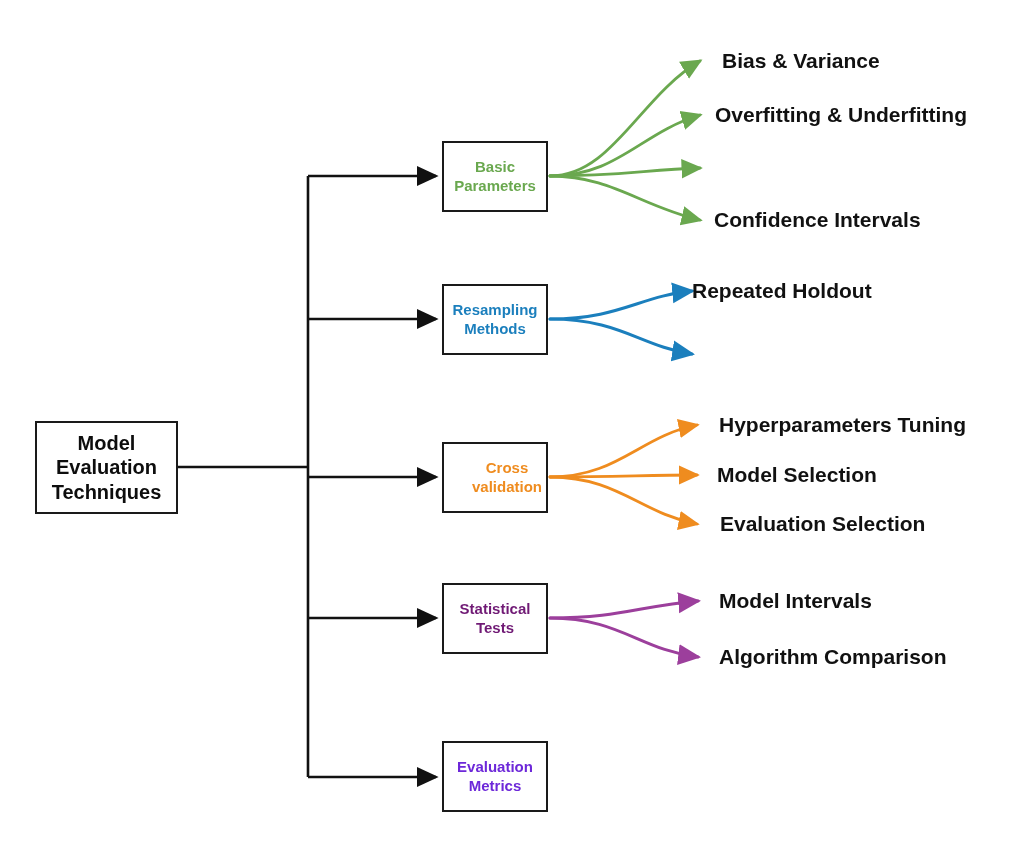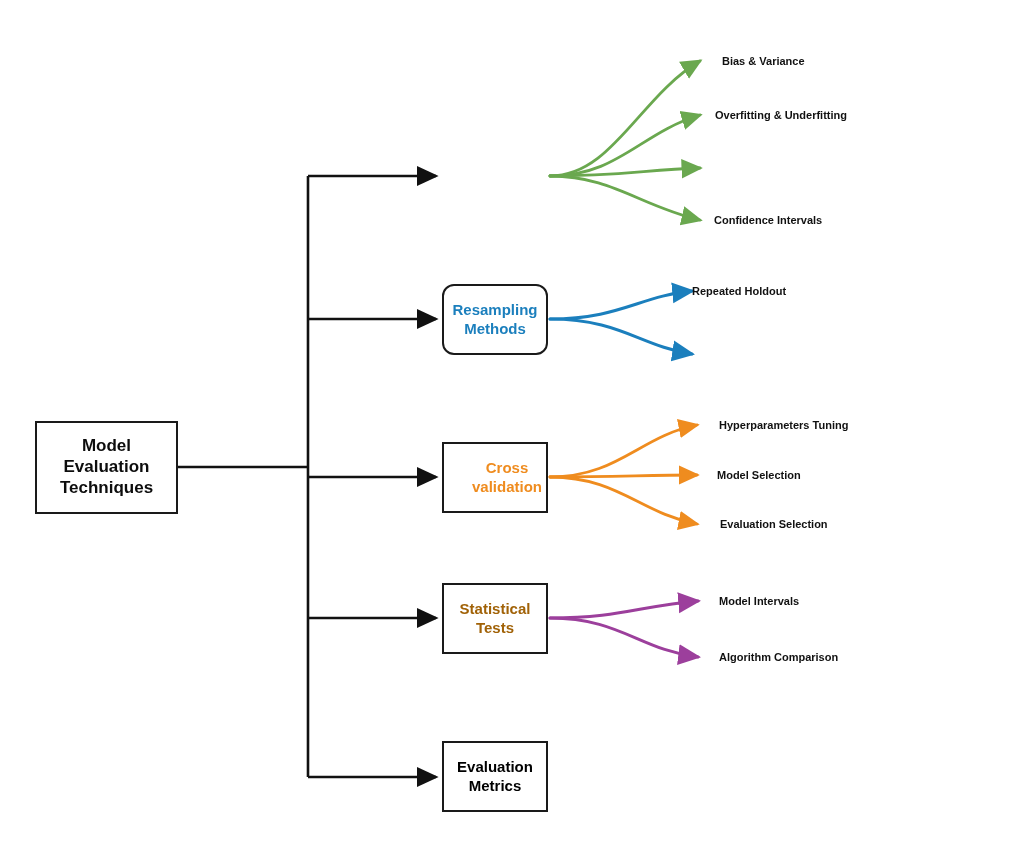--- a/index.html
+++ b/index.html
@@ -41,37 +41,37 @@
   .node-box .node-label {
     display: block;
     white-space: pre-line;
     padding: 0 4px;
   }
   #node-root {
     left: 35px;
     top: 421px;
     width: 143px;
     height: 93px;
-    font-size: 17px;
+    font-size: 20px;
     color: #0d0d0d;
   }
   .branch-box {
     width: 106px;
     height: 71px;
     font-size: 15px;
   }
   #node-basic-parameters  { left: 442px; top: 141px; color: #6aa84f; }
-  #node-resampling-methods{ left: 442px; top: 284px; color: #1b7fbd; border-radius: 12px; }
+  #node-resampling-methods{ left: 442px; top: 284px; color: #1b7fbd; }
   #node-cross-validation  { left: 442px; top: 442px; color: #ef8c1f; justify-content: flex-end; }
-  #node-statistical-tests { left: 442px; top: 583px; color: #a16207; }
-  #node-evaluation-metrics{ left: 442px; top: 741px; color: #000000; justify-content: center; }
+  #node-statistical-tests { left: 442px; top: 583px; color: #701a75; }
+  #node-evaluation-metrics{ left: 442px; top: 741px; color: #6d28d9; justify-content: center; }
 
   .leaf-label {
     position: absolute;
-    font-size: 11px;
+    font-size: 21px;
     font-weight: bold;
     color: #111111;
     white-space: nowrap;
     transform: translateY(-50%);
     z-index: 3;
   }
 </style>
 </head>
 <body>
 
@@ -120,20 +120,24 @@
 
     <path d="M550,618 C620,618 640,606 698,601" fill="none" stroke="#9c3f9c" stroke-width="3" stroke-linecap="round" marker-end="url(#ah-purple)"></path>
     <path d="M550,618 C620,618 640,650 698,657" fill="none" stroke="#9c3f9c" stroke-width="3" stroke-linecap="round" marker-end="url(#ah-purple)"></path>
   </svg>
 
   <div class="node-box" id="node-root">
     <span class="node-label">Model Evaluation
 Techniques</span>
   </div>
 
+  <div class="node-box branch-box" id="node-basic-parameters">
+    <span class="node-label">Basic
+Parameters</span>
+  </div>
   <div class="node-box branch-box" id="node-resampling-methods">
     <span class="node-label">Resampling
 Methods</span>
   </div>
   <div class="node-box branch-box" id="node-cross-validation">
     <span class="node-label">Cross
 validation</span>
   </div>
   <div class="node-box branch-box" id="node-statistical-tests">
     <span class="node-label">Statistical

